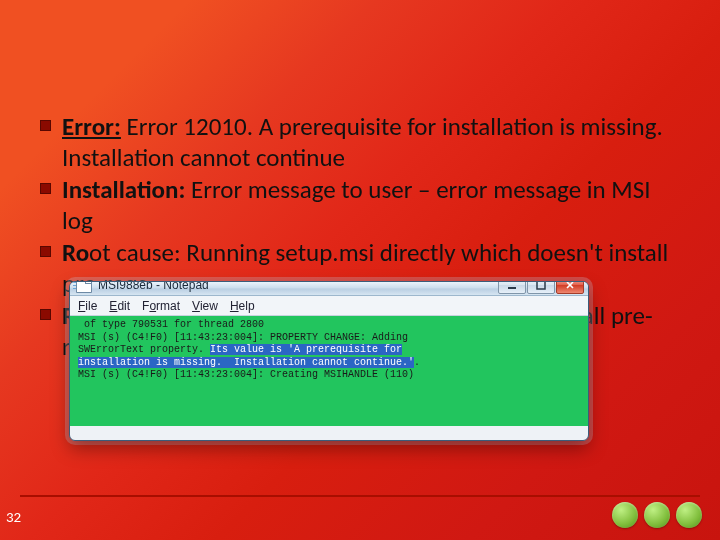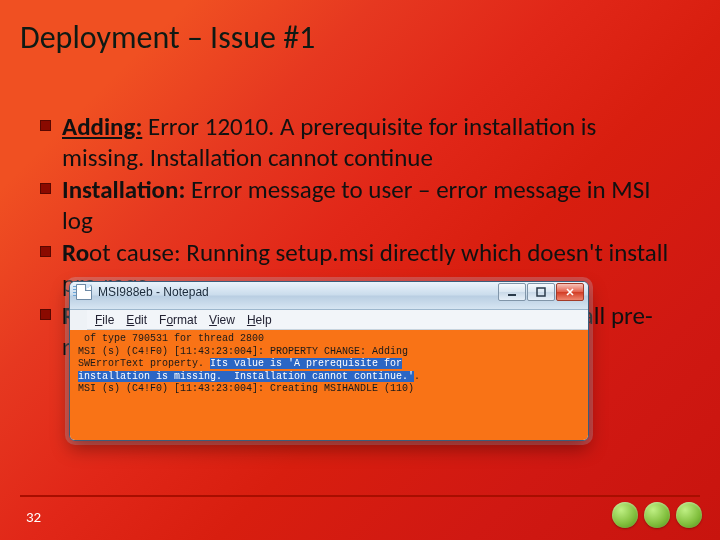--- a/index.html
+++ b/index.html
@@ -24,21 +24,21 @@
     position: absolute; left: 0; top: 8px; width: 11px; height: 11px;
     background: #8a0a00; border: 1px solid #5a0700;
   }
   .li b { font-weight: 700; }
   .li .u { text-decoration: underline; }
 
   .footer-line {
     position: absolute; left: 20px; right: 20px; bottom: 43px; height: 2px; background: #a80e00;
   }
   .pagenum {
-    position: absolute; left: 26px; bottom: 14px; font-size: 15px; color: #fff;
+    position: absolute; left: 6px; bottom: 14px; font-size: 15px; color: #fff;
   }
 
   
   .corner { position: absolute; right: 18px; bottom: 12px; display: flex; gap: 6px; }
   .cicon {
     width: 26px; height: 26px; border-radius: 50%;
     background: radial-gradient(circle at 35% 30%, #bff084, #7fbd3b 60%, #4e8e1e);
     box-shadow: 0 1px 2px rgba(0,0,0,.3), inset 0 1px 2px rgba(255,255,255,.4);
   }
 
@@ -46,21 +46,21 @@
   .notepad {
     position: absolute; left: 69px; top: 281px; width: 520px; height: 160px;
     background: #eef2f6;
     border: 1px solid #3b5c7a;
     border-radius: 6px;
     box-shadow: 0 8px 18px rgba(0,0,0,.35), 0 0 0 4px rgba(200,220,240,.25);
     font-family: "Segoe UI", Tahoma, sans-serif;
     overflow: hidden;
   }
   .np-titlebar {
-    height: 28px;
+    height: 14px;
     background: linear-gradient(#eaf3fb, #cadcec 48%, #b9cee2 52%, #d6e5f2);
     display: flex; align-items: center; padding: 0 4px 8px 6px;
     border-bottom: 1px solid #9db7cd;
   }
   .np-icon {
     width: 16px; height: 16px; margin-right: 6px; position: relative;
   }
   .np-icon .page {
     position:absolute; inset:0; background:#fff; border:1px solid #6e8aa5;
     border-top-right-radius:3px;
@@ -81,42 +81,41 @@
     border-radius: 2px; display:flex; align-items:center; justify-content:center;
     font-size: 12px; color:#2a3a4a;
   }
   .np-btn.close {
     background: linear-gradient(#f7c3b9,#e4634f 48%,#d23d26 52%,#ef866f);
     border-color:#a33b29; color:#fff; font-weight:bold;
   }
   .np-menubar {
     height: 20px; background:#f2f5f9; border-bottom:1px solid #c7d3de;
     display:flex; gap:12px; padding:0 8px; align-items:center;
-    font-size: 12px; color:#223;margin-left:17px;
+    font-size: 12px; color:#223;
   }
   .np-menubar span { }
   .np-menubar span u { text-decoration: underline; }
   .np-body {
-    padding: 3px 8px 6px 8px; background:#f97316; height: calc(100% - 48px);
+    padding: 3px 8px 6px 8px; background:#22c55e; height: calc(100% - 48px);
     font-family: "Lucida Console","Courier New",monospace; font-size: 10px; line-height: 1.25; color:#1a1a1a;
     white-space: pre; overflow:hidden;
   }
   .np-body .sel { background:#2b66c4; color:#fff; }
 </style>
 </head>
 <body>
 
 <div class="slide">
 
-  <div class="title">Deployment – Issue #1</div>
 
   <div class="content">
     <div class="li">
       <div class="bullet"></div>
-      <b><span class="u">Adding:</span></b><span> Error 12010. A prerequisite for installation is missing. Installation cannot continue</span>
+      <b><span class="u">Error:</span></b><span> Error 12010. A prerequisite for installation is missing. Installation cannot continue</span>
     </div>
     <div class="li">
       <div class="bullet"></div>
       <b>Installation:</b><span> Error message to user – error message in MSI log</span>
     </div>
     <div class="li">
       <div class="bullet"></div>
       <b>Ro</b><span>ot cause: Running setup.msi directly which doesn't install pre-reqs</span>
     </div>
     <div class="li">

